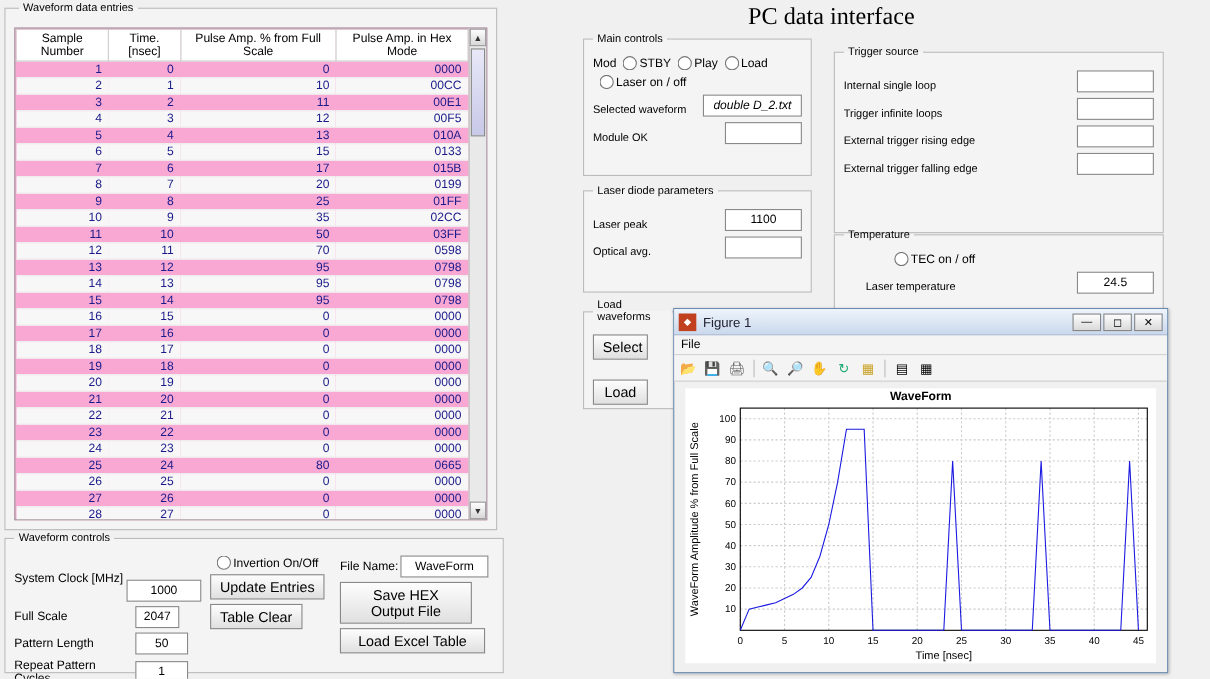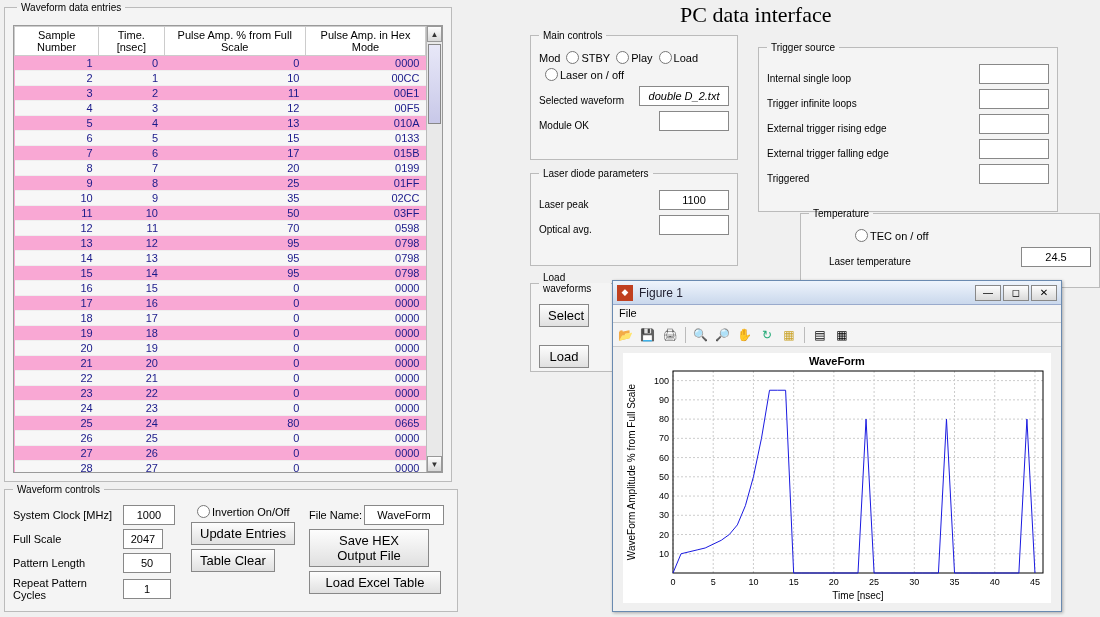--- a/index.html
+++ b/index.html
@@ -105,21 +105,21 @@
     font-family: "Times New Roman", serif;
   }
   .panel {
     position: absolute;
     background: #f4f4f4;
   }
   .main-ctrls { left: 530px; top: 30px; width: 208px; height: 130px; }
   .laser-diode { left: 530px; top: 168px; width: 208px; height: 98px; }
   .load-wf { left: 530px; top: 272px; width: 90px; height: 100px; }
   .trigger-src { left: 758px; top: 30px; width: 300px; height: 170px; margin-top: 12px; }
-  .temperature { left: 800px; top: 208px; width: 300px; height: 80px; }
+  .temperature { left: 758px; top: 208px; width: 300px; height: 80px; }
   .row2 { display: flex; align-items: flex-end; justify-content: space-between; margin: 5px 0; }
   .row2 .lbl { flex: 1; font-size: 10px; }
   .row2 .fld { width: 70px; }
   
   .figwin {
     position: absolute;
     left: 612px; top: 280px;
     width: 450px; height: 332px;
     background: #f0f0f0;
     border: 1px solid #6a8ab0;
@@ -373,21 +373,21 @@
       </div>
     </div>
   </fieldset>
 
   <fieldset class="wf-controls">
     <legend>Waveform controls</legend>
     <div style="display:flex;gap:8px">
       <div style="width:170px">
         <div class="ctrl-row">
           <span class="ctrl-label">System Clock [MHz]</span>
-          <input class="txt" style="width: 52px;" value="1000">
+          <input class="txt" style="width: 68px; margin-top: 22px;" value="1000">
         </div>
         <div class="ctrl-row">
           <span class="ctrl-label">Full Scale</span>
           <input class="txt" style="width: 40px;" value="2047">
         </div>
         <div class="ctrl-row">
           <span class="ctrl-label">Pattern Length</span>
           <input class="txt" style="width: 48px;" value="50">
         </div>
         <div class="ctrl-row">
@@ -480,24 +480,20 @@
       <div class="row2">
         <span class="lbl">Trigger infinite loops</span>
         <input class="txt fld" style="">
       </div>
       <div class="row2">
         <span class="lbl">External trigger rising edge</span>
         <input class="txt fld" style="">
       </div>
       <div class="row2">
         <span class="lbl">External trigger falling edge</span>
-        <input class="txt fld" style="">
-      </div>
-      <div class="row2">
-        <span class="lbl">Triggered</span>
         <input class="txt fld" style="">
       </div>
     </div>
 </fieldset>
 
 <fieldset class="panel temperature">
   <legend>Temperature</legend>
   <div class="ctrl-row" style="margin-left:40px">
     <input type="radio" class="radio" style="">
       <span>TEC on / off</span>

